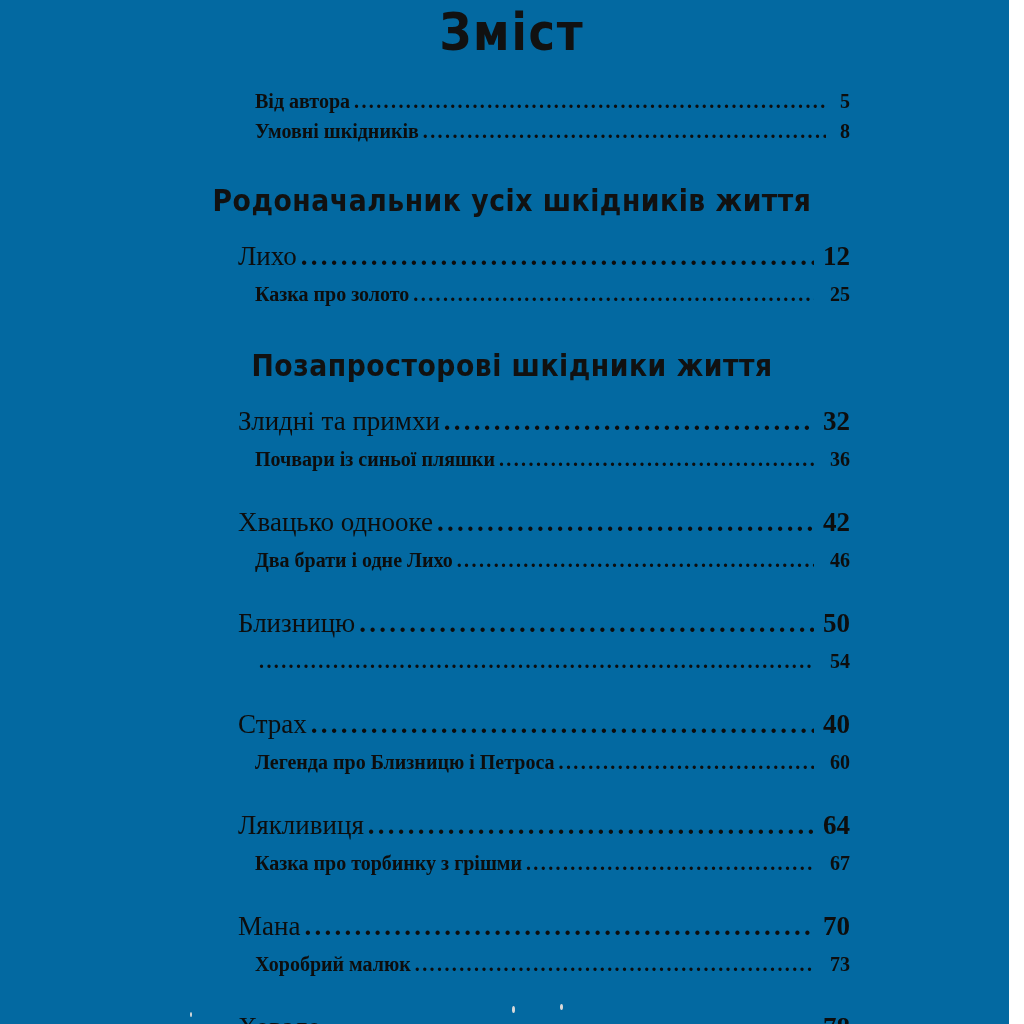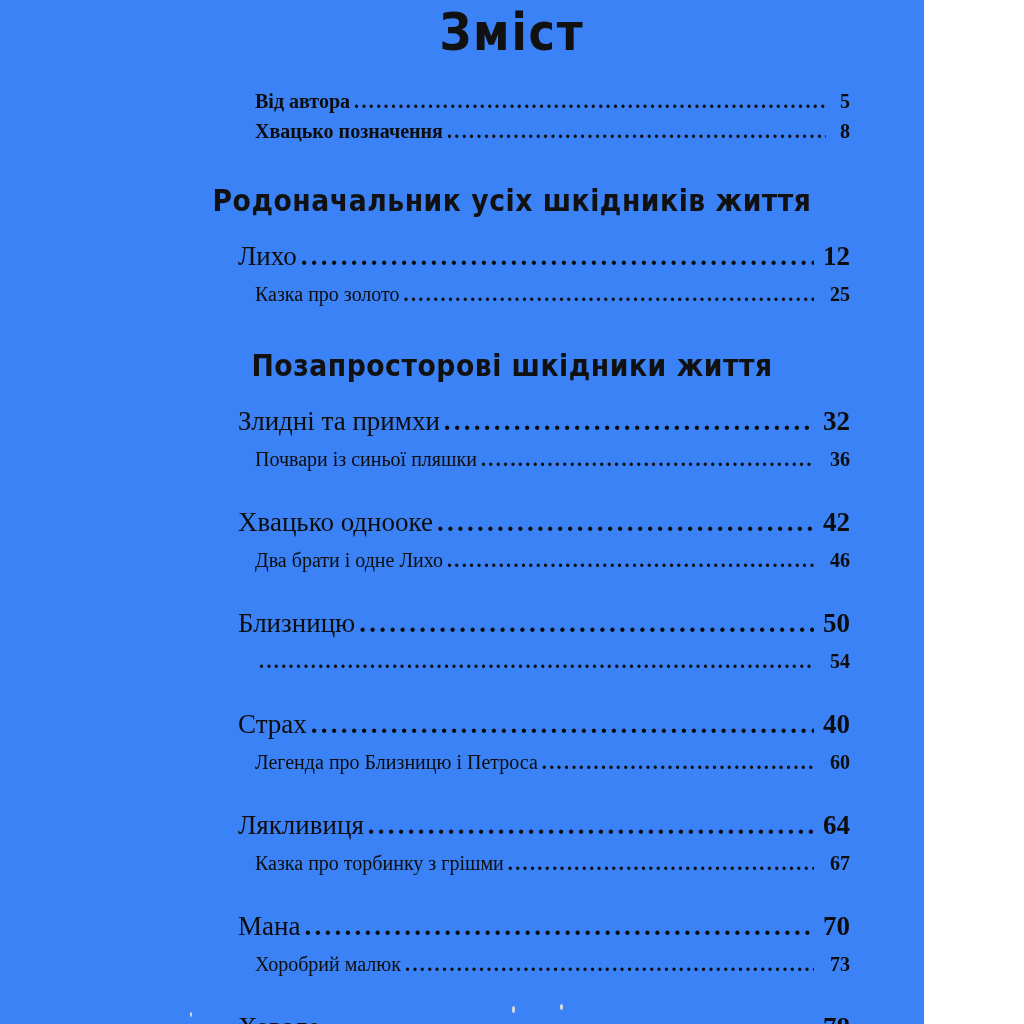--- a/index.html
+++ b/index.html
@@ -10,23 +10,23 @@
     width: 1024px;
     height: 1024px;
     background: #ffffff;
     font-family: "Liberation Serif", "DejaVu Serif", serif;
     color: #0d0d0d;
     overflow: hidden;
   }
 
   .page {
     position: relative;
-    width: 924px;
+    width: 1009px;
     height: 1024px;
-    background: #3b82f6;
+    background: #0369a1;
   }
 
   
   .deco {
     font-family: "DejaVu Sans", "Liberation Sans", sans-serif;
     font-weight: 700;
     color: #111111;
     text-align: center;
     letter-spacing: 0.02em;
     transform: scaleX(0.86);
@@ -106,21 +106,21 @@
   .row.major .label { font-weight: 400; }
   .row.major .pagenum { font-weight: 700; }
 
   
   .row.sub {
     font-size: 20px;
     line-height: 34px;
     width: 595px;
     margin-left: 255px;
   }
-  .row.sub .label { font-weight: 400; }
+  .row.sub .label { font-weight: 700; }
   .row.sub .pagenum { font-weight: 700; }
 
   .gap-sm { height: 16px; }
   .gap-md { height: 26px; }
   .gap-lg { height: 34px; }
 
   .section-block { text-align: center; }
 
   
   .speckle {
@@ -137,21 +137,21 @@
   <div class="deco page-title">Зміст</div>
 
   <div class="toc">
     <div id="toc-body">
         <div class="row front">
           <span class="label">Від автора</span>
           <span class="leader">............................................................................................................................</span>
           <span class="pagenum">5</span>
         </div>
         <div class="row front">
-          <span class="label">Хвацько позначення</span>
+          <span class="label">Умовні шкідників</span>
           <span class="leader">............................................................................................................................</span>
           <span class="pagenum">8</span>
         </div>
         <div class="gap-lg"></div>
         <div class="section-block">
           <div class="deco section-head">Родоначальник усіх шкідників життя</div>
         </div>
         <div class="gap-sm"></div>
         <div class="row major">
           <span class="label">Лихо</span>

